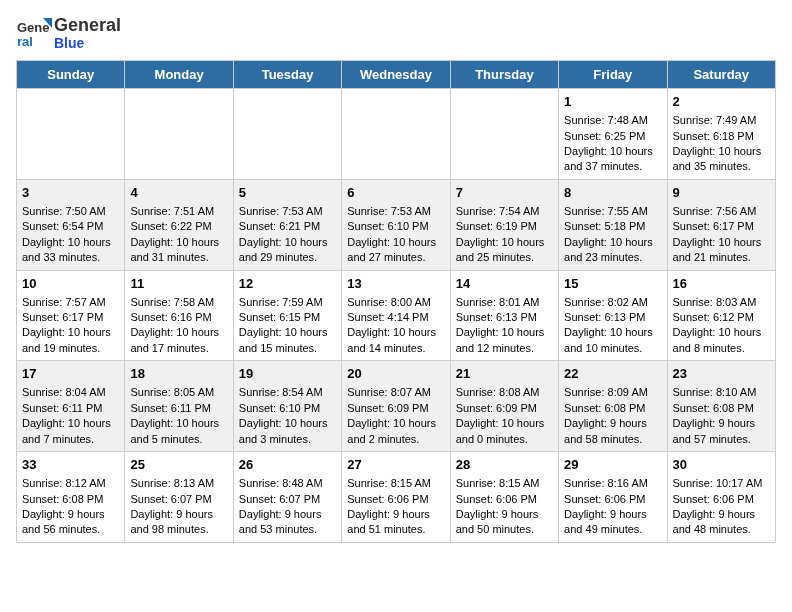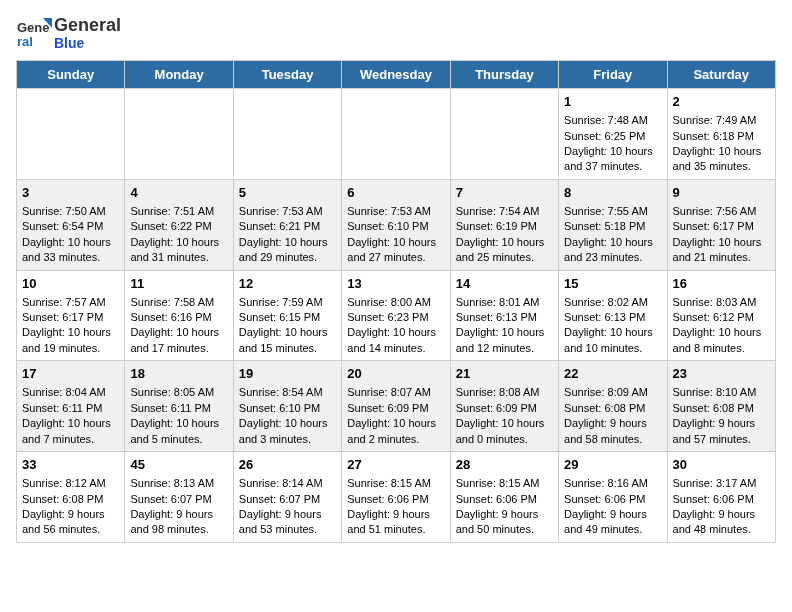--- a/index.html
+++ b/index.html
@@ -190,21 +190,21 @@
         </td>
         <td>
           <span class="day-number">12</span>
           <div>Sunrise: 7:59 AM</div>
           <div>Sunset: 6:15 PM</div>
           <div>Daylight: 10 hours and 15 minutes.</div>
         </td>
         <td>
           <span class="day-number">13</span>
           <div>Sunrise: 8:00 AM</div>
-          <div>Sunset: 6:23 PM</div>
+          <div>Sunset: 4:14 PM</div>
           <div>Daylight: 10 hours and 14 minutes.</div>
         </td>
         <td>
           <span class="day-number">14</span>
           <div>Sunrise: 8:01 AM</div>
           <div>Sunset: 6:13 PM</div>
           <div>Daylight: 10 hours and 12 minutes.</div>
         </td>
         <td>
           <span class="day-number">15</span>
@@ -264,28 +264,28 @@
         </td>
       </tr>
       <tr>
         <td>
           <span class="day-number">33</span>
           <div>Sunrise: 8:12 AM</div>
           <div>Sunset: 6:08 PM</div>
           <div>Daylight: 9 hours and 56 minutes.</div>
         </td>
         <td>
-          <span class="day-number">45</span>
+          <span class="day-number">25</span>
           <div>Sunrise: 8:13 AM</div>
           <div>Sunset: 6:07 PM</div>
           <div>Daylight: 9 hours and 98 minutes.</div>
         </td>
         <td>
           <span class="day-number">26</span>
-          <div>Sunrise: 8:14 AM</div>
+          <div>Sunrise: 8:48 AM</div>
           <div>Sunset: 6:07 PM</div>
           <div>Daylight: 9 hours and 53 minutes.</div>
         </td>
         <td>
           <span class="day-number">27</span>
           <div>Sunrise: 8:15 AM</div>
           <div>Sunset: 6:06 PM</div>
           <div>Daylight: 9 hours and 51 minutes.</div>
         </td>
         <td>
@@ -295,19 +295,19 @@
           <div>Daylight: 9 hours and 50 minutes.</div>
         </td>
         <td>
           <span class="day-number">29</span>
           <div>Sunrise: 8:16 AM</div>
           <div>Sunset: 6:06 PM</div>
           <div>Daylight: 9 hours and 49 minutes.</div>
         </td>
         <td>
           <span class="day-number">30</span>
-          <div>Sunrise: 3:17 AM</div>
+          <div>Sunrise: 10:17 AM</div>
           <div>Sunset: 6:06 PM</div>
           <div>Daylight: 9 hours and 48 minutes.</div>
         </td>
       </tr>
     </tbody>
 </table>
 
 </body></html>

